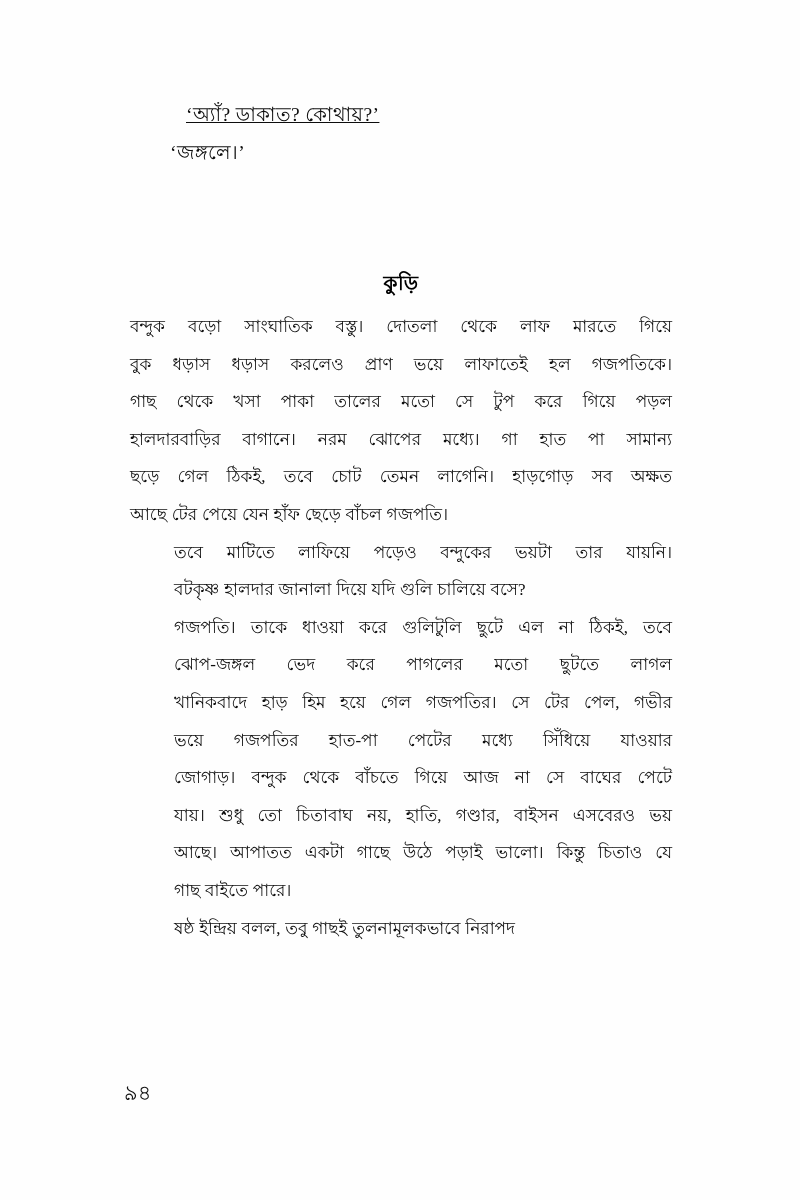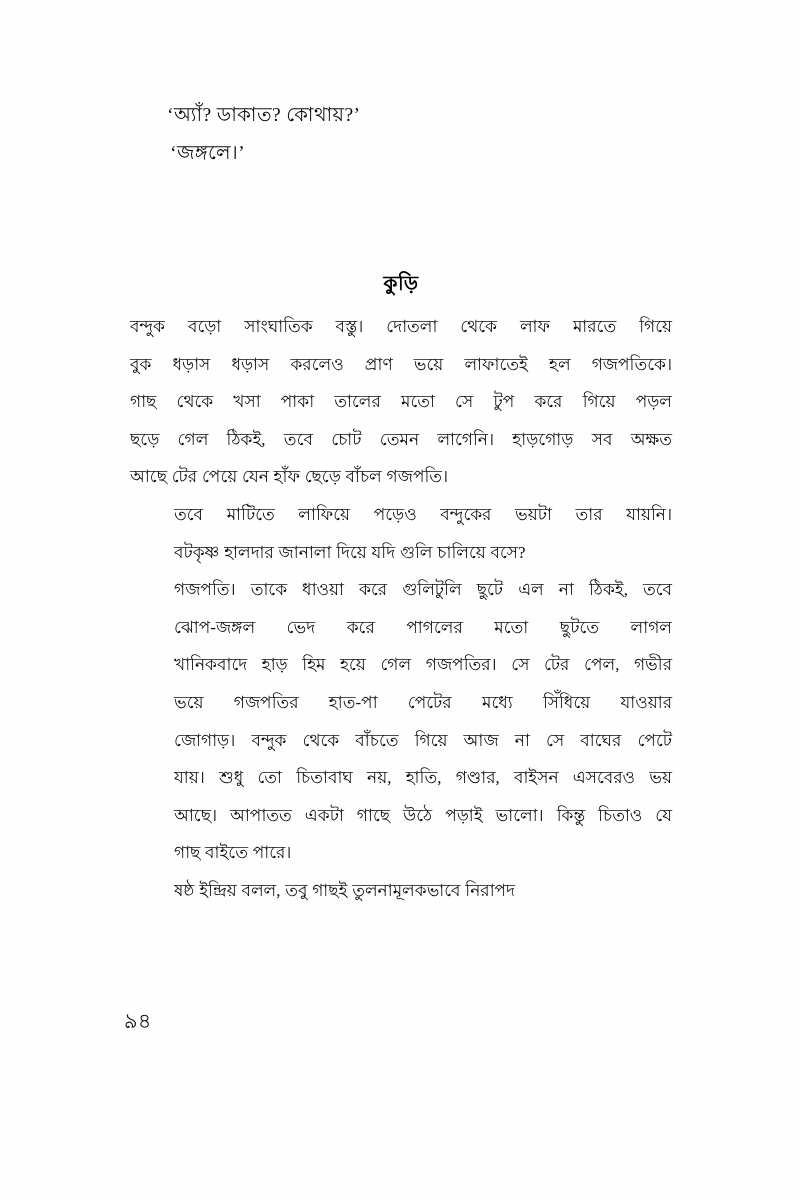--- a/index.html
+++ b/index.html
@@ -23,21 +23,21 @@
     width: 542px;
   }
   
   .dialogue {
     font-size: 19.5px;
     line-height: 38px;
     letter-spacing: 0.4px;
     white-space: nowrap;
     color: #0d0d0d;
   }
-  .dialogue-1 { margin-left: 37px; }
+  .dialogue-1 { margin-left: 56px; text-decoration: underline; }
   .dialogue-2 { margin-left: 40px; }
 
   
   .chapter-heading {
     margin-top: 96px;
     text-align: center;
     font-size: 20px;
     font-weight: bold;
     line-height: 30px;
     color: #000000;
@@ -67,21 +67,21 @@
     white-space: nowrap;
   }
   .para .line.last {
     text-align: left;
     text-align-last: left;
   }
 
   .folio {
     position: absolute;
     left: 124px;
-    top: 1008px;
+    top: 1080px;
     font-size: 21px;
     line-height: 26px;
     color: #101010;
   }
 </style>
 </head>
 <body>
 
 <div class="page">
 
@@ -90,20 +90,21 @@
     <div class="dialogue dialogue-1">‘অ্যাঁ? ডাকাত? কোথায়?’</div>
     <div class="dialogue dialogue-2">‘জঙ্গলে।’</div>
 
     <div class="chapter-heading">কুড়ি</div>
 
     <div id="body-paragraphs">
         <div class="para first">
           <span class="line">বন্দুক বড়ো সাংঘাতিক বস্তু। দোতলা থেকে লাফ মারতে গিয়ে</span>
           <span class="line">বুক ধড়াস ধড়াস করলেও প্রাণ ভয়ে লাফাতেই হল গজপতিকে।</span>
           <span class="line">গাছ থেকে খসা পাকা তালের মতো সে টুপ করে গিয়ে পড়ল</span>
+          <span class="line">হালদারবাড়ির বাগানে। নরম ঝোপের মধ্যে। গা হাত পা সামান্য</span>
           <span class="line">ছড়ে গেল ঠিকই, তবে চোট তেমন লাগেনি। হাড়গোড় সব অক্ষত</span>
           <span class="line last">আছে টের পেয়ে যেন হাঁফ ছেড়ে বাঁচল গজপতি।</span>
         </div>
         <div class="para indent">
           <span class="line" style="text-indent: 44px;">তবে মাটিতে লাফিয়ে পড়েও বন্দুকের ভয়টা তার যায়নি।</span>
           <span class="line last">বটকৃষ্ণ হালদার জানালা দিয়ে যদি গুলি চালিয়ে বসে?</span>
         </div>
         <div class="para indent">
           <span class="line">গজপতি। তাকে ধাওয়া করে গুলিটুলি ছুটে এল না ঠিকই, তবে</span>
           <span class="line" style="text-indent: 44px;">ঝোপ-জঙ্গল ভেদ করে পাগলের মতো ছুটতে লাগল</span>

